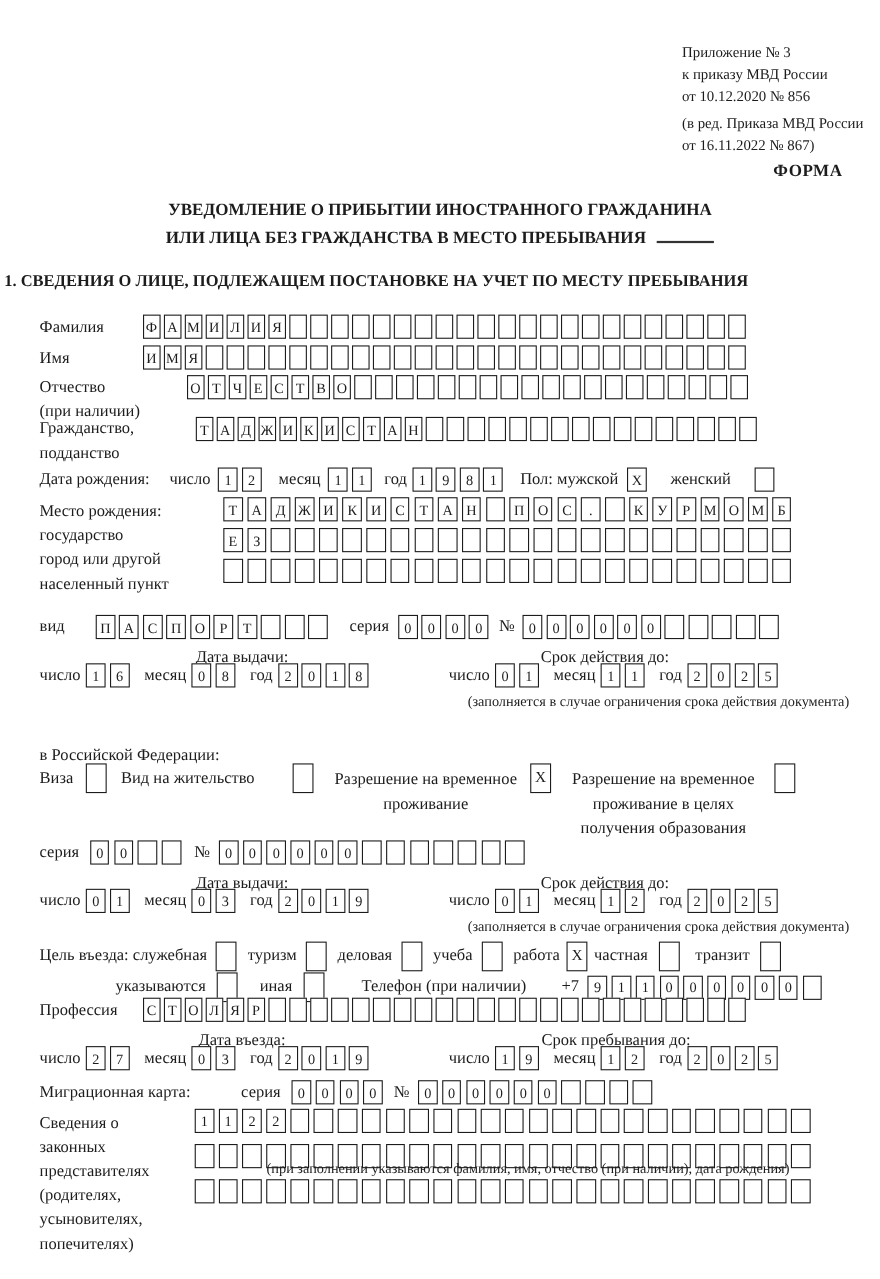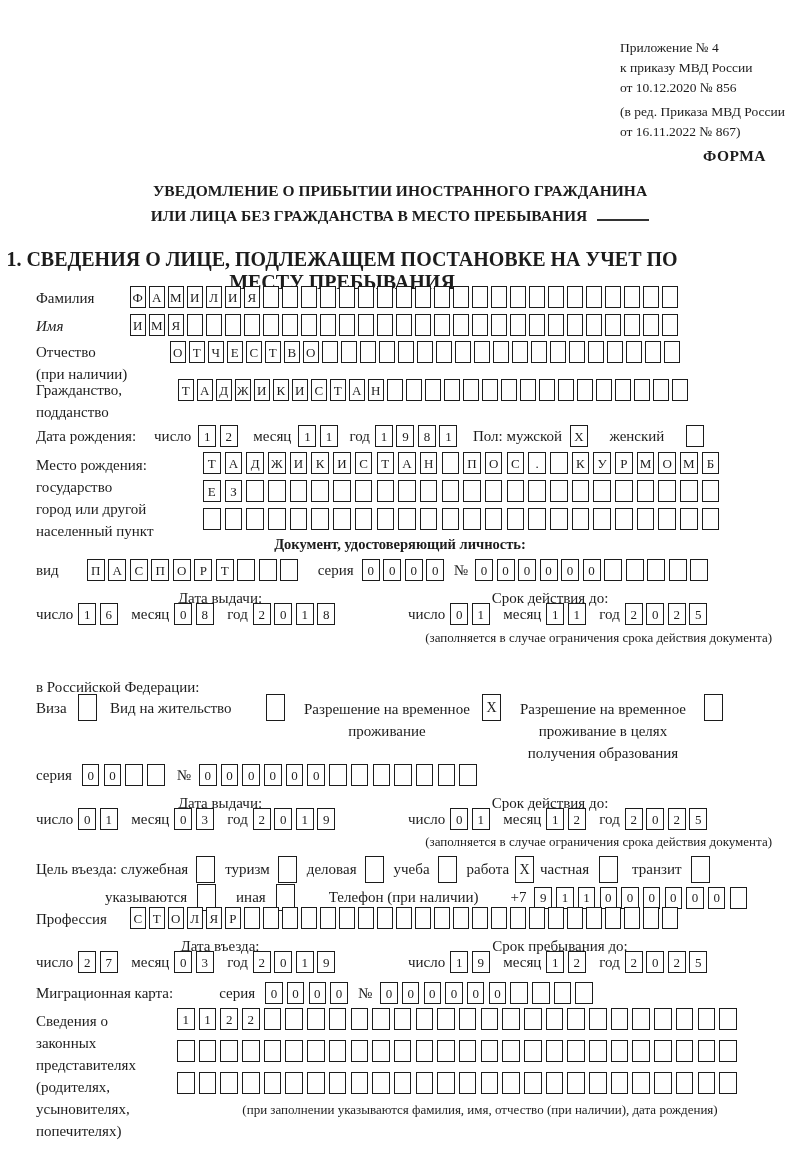--- a/index.html
+++ b/index.html
@@ -31,35 +31,35 @@
   .inline-row{display:flex;align-items:center;}
   .blank-line{display:inline-block;width:52px;border-bottom:2px solid #333;height:14px;margin-left:10px;}
   .annex div{font-size:13.5px;line-height:20px;}
 </style>
 </head>
 <body>
 
 <div class="page">
 
   <div class="abs annex" style="left:620px;top:38px;">
-    <div>Приложение № 4</div>
+    <div>Приложение № 3</div>
     <div>к приказу МВД России</div>
     <div>от 10.12.2020 № 856</div>
     <div style="margin-top:4px;">(в ред. Приказа МВД России</div>
     <div>от 16.11.2022 № 867)</div>
   </div>
 
   <div class="abs lbl b" style="right:34px;top:147px;font-size:15.5px;letter-spacing:0.5px;">ФОРМА</div>
 
   <div class="abs center b" style="left:0;top:182px;width:800px;font-size:15.5px;">УВЕДОМЛЕНИЕ О ПРИБЫТИИ ИНОСТРАННОГО ГРАЖДАНИНА</div>
   <div class="abs center b" style="left:0;top:205px;width:800px;font-size:15.5px;">
     <span>ИЛИ ЛИЦА БЕЗ ГРАЖДАНСТВА В МЕСТО ПРЕБЫВАНИЯ</span><span class="blank-line"></span>
   </div>
 
-  <div class="abs center b" style="left:0;top:248px;width:684px;font-size:20px;">1. СВЕДЕНИЯ О ЛИЦЕ, ПОДЛЕЖАЩЕМ ПОСТАНОВКЕ НА УЧЕТ ПО МЕСТУ ПРЕБЫВАНИЯ</div>
+  <div class="abs center b" style="left:0;top:248px;width:684px;font-size:15px;">1. СВЕДЕНИЯ О ЛИЦЕ, ПОДЛЕЖАЩЕМ ПОСТАНОВКЕ НА УЧЕТ ПО МЕСТУ ПРЕБЫВАНИЯ</div>
 
   <div class="abs lbl" style="left:36px;top:290px;">Фамилия</div>
   <div class="abs cells sm" style="left:130px;top:286px;">
       <span class="cell">Ф</span>
       <span class="cell">А</span>
       <span class="cell">М</span>
       <span class="cell">И</span>
       <span class="cell">Л</span>
       <span class="cell">И</span>
       <span class="cell">Я</span>
@@ -80,21 +80,21 @@
       <span class="cell"></span>
       <span class="cell"></span>
       <span class="cell"></span>
       <span class="cell"></span>
       <span class="cell"></span>
       <span class="cell"></span>
       <span class="cell"></span>
       <span class="cell"></span>
     </div>
 
-  <div class="abs lbl" style="left:36px;top:318px;font-style:italic;">Имя</div>
+  <div class="abs lbl" style="left:36px;top:318px;">Имя</div>
   <div class="abs cells sm" style="left:130px;top:314px;">
       <span class="cell">И</span>
       <span class="cell">М</span>
       <span class="cell">Я</span>
       <span class="cell"></span>
       <span class="cell"></span>
       <span class="cell"></span>
       <span class="cell"></span>
       <span class="cell"></span>
       <span class="cell"></span>
@@ -289,21 +289,20 @@
       <span class="cell"></span>
       <span class="cell"></span>
       <span class="cell"></span>
       <span class="cell"></span>
       <span class="cell"></span>
       <span class="cell"></span>
       <span class="cell"></span>
       <span class="cell"></span>
     </div>
 
-  <div class="abs center b" style="left:0;top:536px;width:800px;font-size:14.5px;">Документ, удостоверяющий личность:</div>
 
   <div class="abs inline-row" style="left:36px;top:559px;">
     <span class="lbl" style="margin-right:28px;">вид</span>
     <span class="cells" style="margin-right:16px;">
         <span class="cell">П</span>
         <span class="cell">А</span>
         <span class="cell">С</span>
         <span class="cell">П</span>
         <span class="cell">О</span>
         <span class="cell">Р</span>
@@ -716,15 +715,15 @@
       <span class="cell"></span>
       <span class="cell"></span>
       <span class="cell"></span>
       <span class="cell"></span>
       <span class="cell"></span>
       <span class="cell"></span>
       <span class="cell"></span>
       <span class="cell"></span>
     </div>
 
-  <div class="abs small center" style="left:180px;top:1102px;width:600px;">(при заполнении указываются фамилия, имя, отчество (при наличии), дата рождения)</div>
+  <div class="abs small center" style="left:180px;top:1054px;width:600px;">(при заполнении указываются фамилия, имя, отчество (при наличии), дата рождения)</div>
 
 </div>
 
 </body></html>

